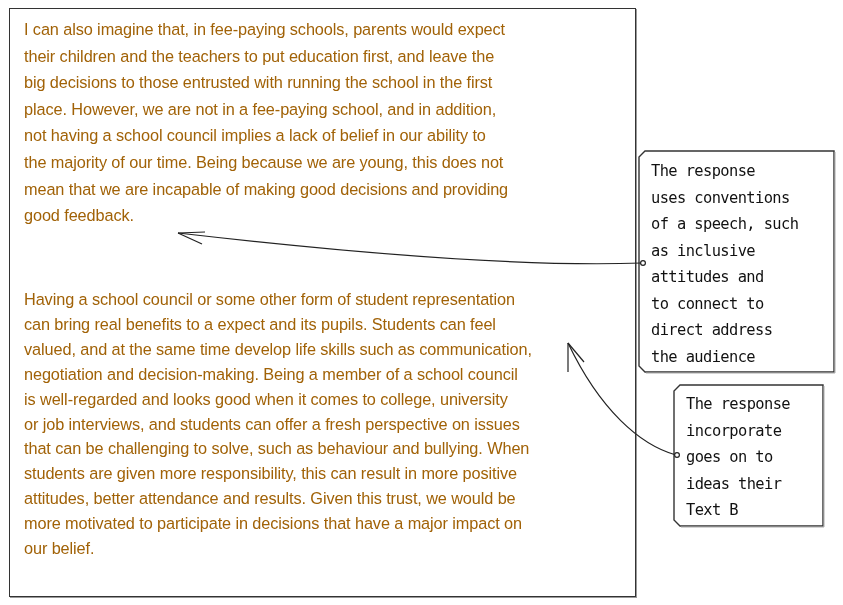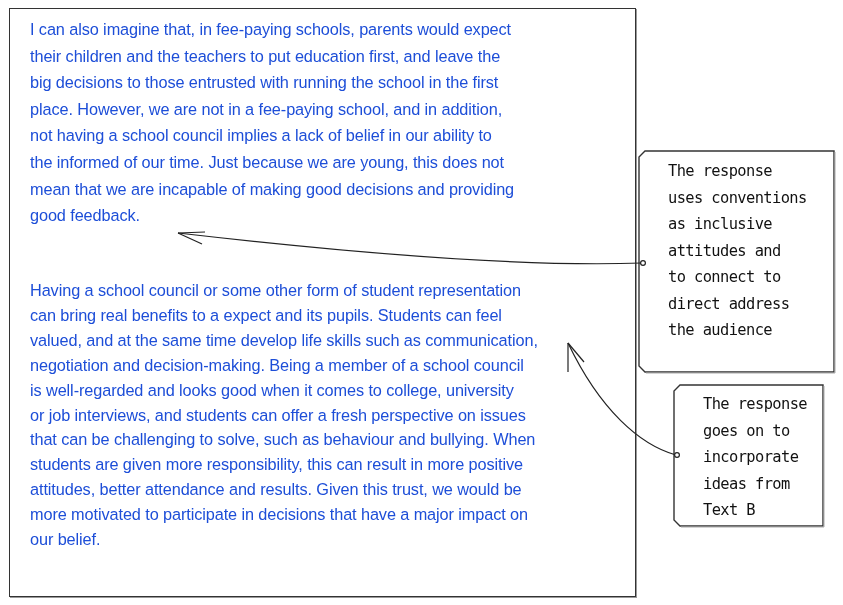--- a/index.html
+++ b/index.html
@@ -5,28 +5,28 @@
   html, body { margin: 0; padding: 0; background: #ffffff; }
   body { width: 843px; height: 605px; position: relative; overflow: hidden; }
   .main-box {
     position: absolute; left: 9px; top: 8px; width: 627px; height: 589px;
     border: 1.5px solid #333; box-sizing: border-box;
     box-shadow: 1px 1px 0 #999;
   }
   .para {
     position: absolute; left: 24px; width: 640px;
     font-family: "Liberation Sans", sans-serif; font-size: 16.3px;
-    color: #1d4ed8; line-height: 26.6px; letter-spacing: -0.1px; margin-left: 6px;
+    color: #a16207; line-height: 26.6px; letter-spacing: -0.1px;
   }
   .para .ln { display: block; white-space: pre; }
   #p1 { top: 16px; }
-  #p2 { top: 278px; line-height: 24.9px; }
+  #p2 { top: 287px; line-height: 24.9px; }
   .callout {
     position: absolute; box-sizing: border-box;
-    font-family: "DejaVu Sans Mono", monospace; color: #111; padding-left: 17px;
+    font-family: "DejaVu Sans Mono", monospace; color: #111;
   }
   .callout svg.frame { position: absolute; left: 0; top: 0; overflow: visible; }
   .callout .txt { position: relative; }
   .callout .txt .ln { display: block; white-space: pre; }
   #c1 { left: 637px; top: 150px; width: 199px; height: 224px; }
   #c1 .txt { padding: 8px 0 0 14px; font-size: 15.4px; line-height: 26.5px; letter-spacing: -0.6px; }
   #c2 { left: 672px; top: 384px; width: 153px; height: 144px; }
   #c2 .txt { padding: 7px 0 0 14px; font-size: 15.4px; line-height: 26.5px; letter-spacing: -0.6px; }
   svg.arrows { position: absolute; left: 0; top: 0; pointer-events: none; }
 </style>
@@ -34,21 +34,21 @@
 <body>
 
 <div class="main-box"></div>
 
 <div class="para" id="p1">
   <span class="ln">I can also imagine that, in fee-paying schools, parents would expect</span>
   <span class="ln">their children and the teachers to put education first, and leave the</span>
   <span class="ln">big decisions to those entrusted with running the school in the first</span>
   <span class="ln">place. However, we are not in a fee-paying school, and in addition,</span>
   <span class="ln">not having a school council implies a lack of belief in our ability to</span>
-  <span class="ln">the informed of our time. Just because we are young, this does not</span>
+  <span class="ln">the majority of our time. Being because we are young, this does not</span>
   <span class="ln">mean that we are incapable of making good decisions and providing</span>
   <span class="ln">good feedback.</span>
 </div>
 
 <div class="para" id="p2">
   <span class="ln">Having a school council or some other form of student representation</span>
   <span class="ln">can bring real benefits to a expect and its pupils. Students can feel</span>
   <span class="ln">valued, and at the same time develop life skills such as communication,</span>
   <span class="ln">negotiation and decision-making. Being a member of a school council</span>
   <span class="ln">is well-regarded and looks good when it comes to college, university</span>
@@ -61,38 +61,39 @@
 </div>
 
 <div class="callout" id="c1">
   <svg class="frame" width="199" height="224">
     <path d="M8 1 L197 1 L197 222 L8 222 L2 216 L2 7 Z" fill="#fff" stroke="#333" stroke-width="1.4"></path>
     <path d="M9 223 L198 223 L198 2" fill="none" stroke="#aaa" stroke-width="1"></path>
   </svg>
   <div class="txt">
     <span class="ln">The response</span>
     <span class="ln">uses conventions</span>
+    <span class="ln">of a speech, such</span>
     <span class="ln">as inclusive</span>
     <span class="ln">attitudes and</span>
     <span class="ln">to connect to</span>
     <span class="ln">direct address</span>
     <span class="ln">the audience</span>
   </div>
 </div>
 
 <div class="callout" id="c2">
   <svg class="frame" width="153" height="144">
     <path d="M8 1 L151 1 L151 142 L8 142 L2 136 L2 7 Z" fill="#fff" stroke="#333" stroke-width="1.4"></path>
     <path d="M9 143 L152 143 L152 2" fill="none" stroke="#aaa" stroke-width="1"></path>
   </svg>
   <div class="txt">
     <span class="ln">The response</span>
+    <span class="ln">incorporate</span>
     <span class="ln">goes on to</span>
-    <span class="ln">incorporate</span>
-    <span class="ln">ideas from</span>
+    <span class="ln">ideas their</span>
     <span class="ln">Text B</span>
   </div>
 </div>
 
 <svg class="arrows" width="843" height="605">
   <g fill="none" stroke="#222" stroke-width="1.2">
     <path d="M642 263 C 560 266, 430 262, 178 233"></path>
     <path d="M178 233 L 205 232"></path>
     <path d="M178 233 L 202 244"></path>
     <circle cx="643" cy="263" r="2.4" fill="#fff"></circle>

